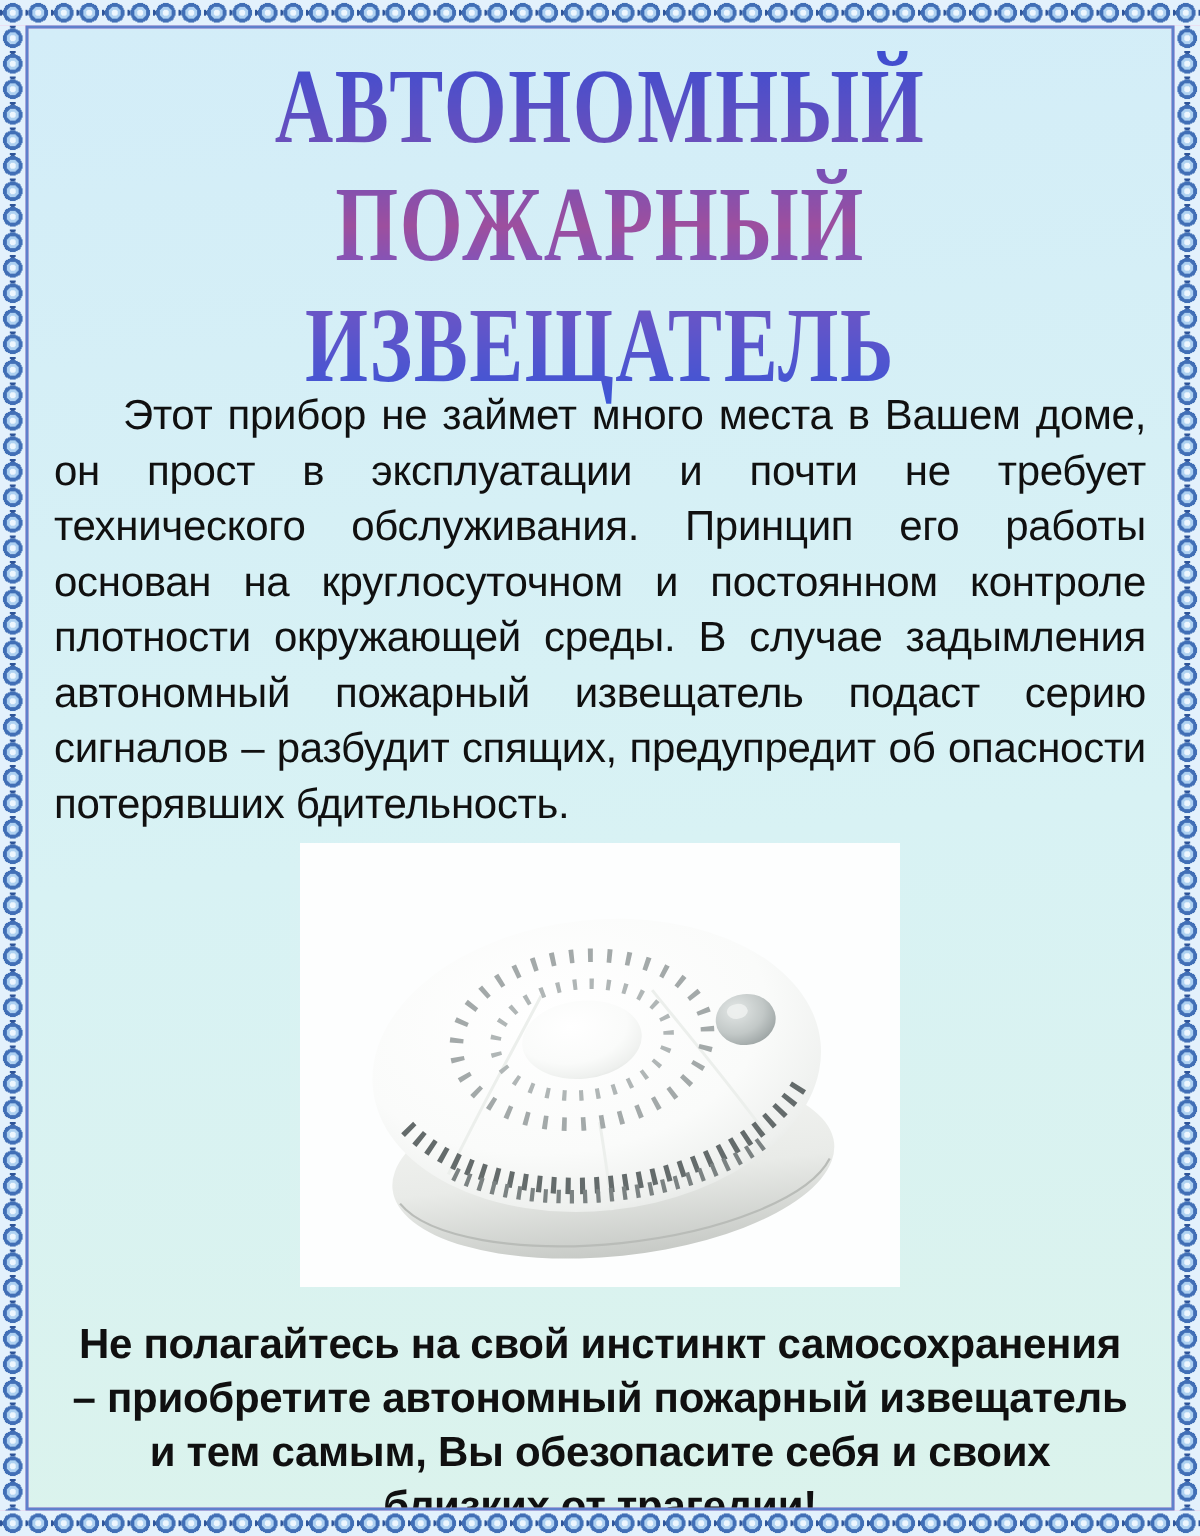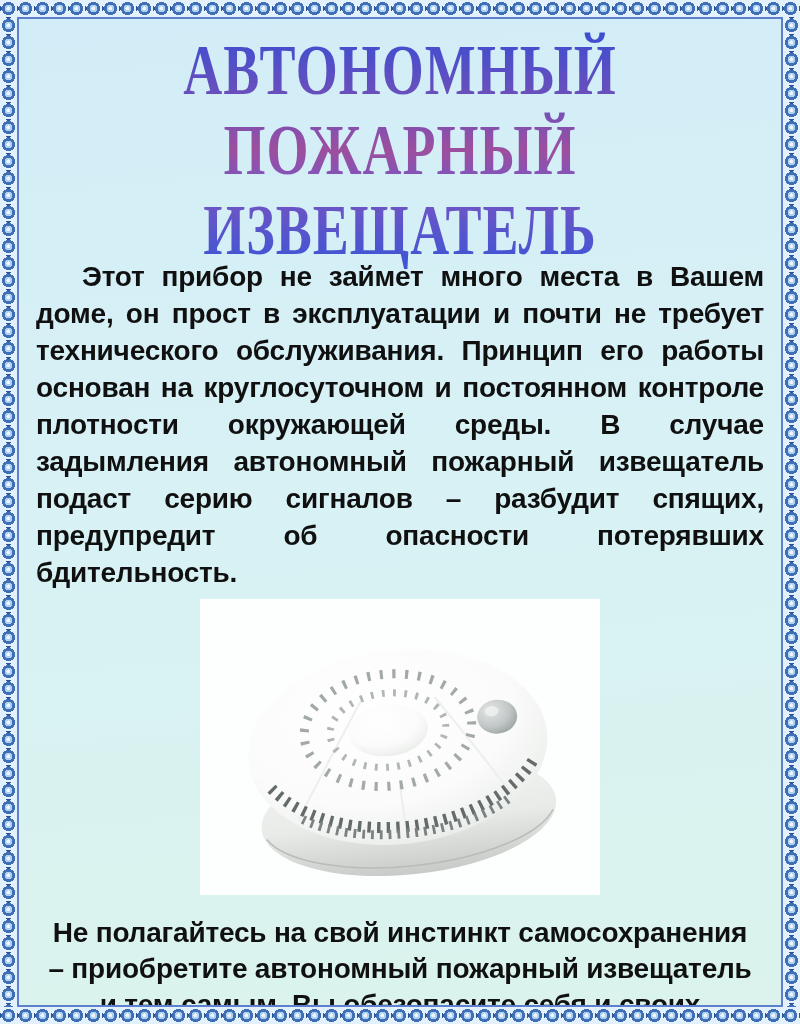--- a/index.html
+++ b/index.html
@@ -58,21 +58,21 @@
     -webkit-background-clip:text;
     background-clip:text;
     -webkit-text-fill-color:transparent;
   }
   .title span { display:block; }
 
   .intro {
     margin:46px 17px 0;
     text-indent:46px;
     text-align:justify;
-    font-weight:700;
+    font-weight:400;
     font-size:28px;
     line-height:37px;
     letter-spacing:-0.2px;
     color:#101010;
   }
 
   .photo {
     width:400px; height:296px;
     margin:8px auto 0;
     background:#fdfefe;

